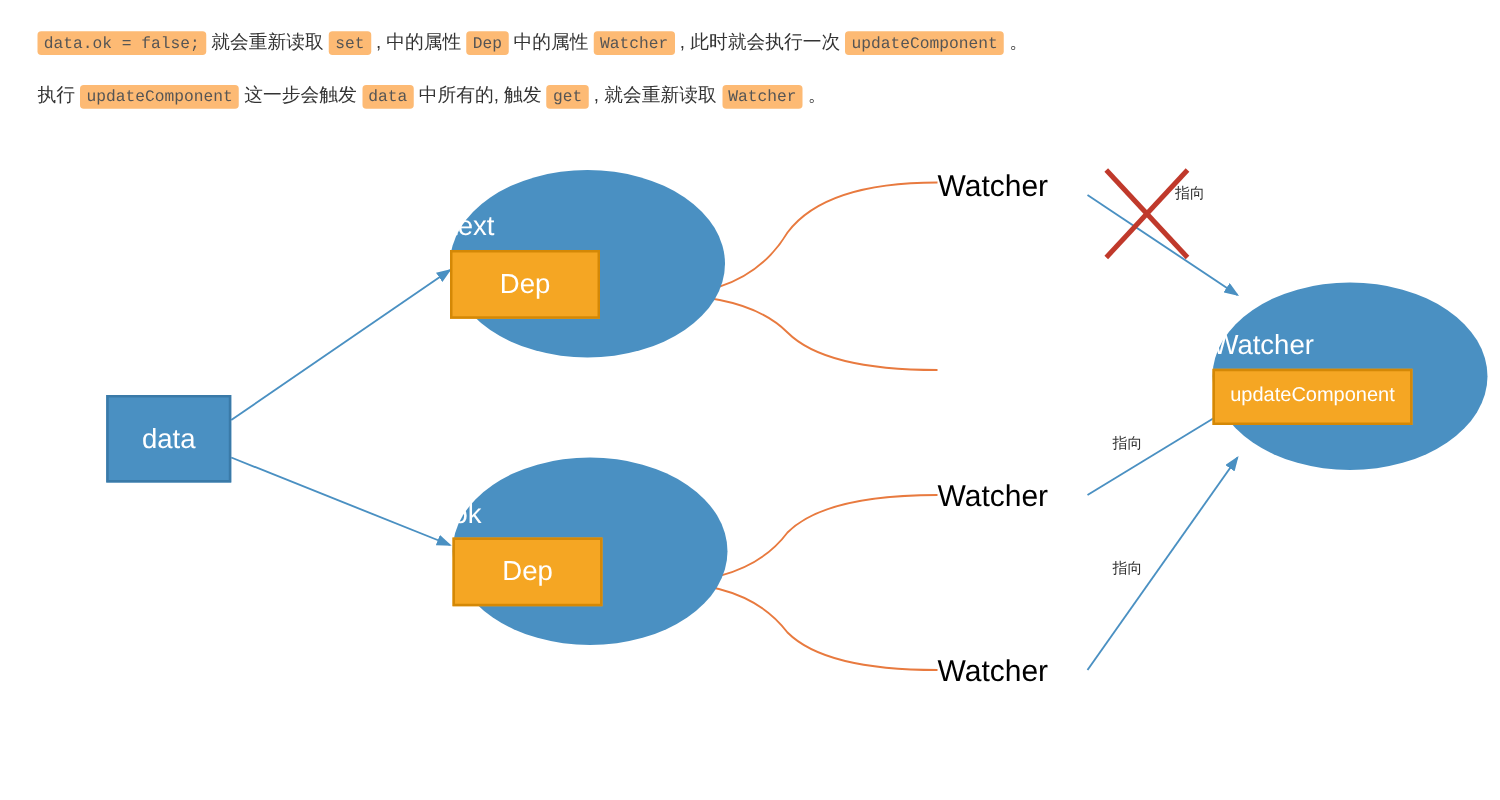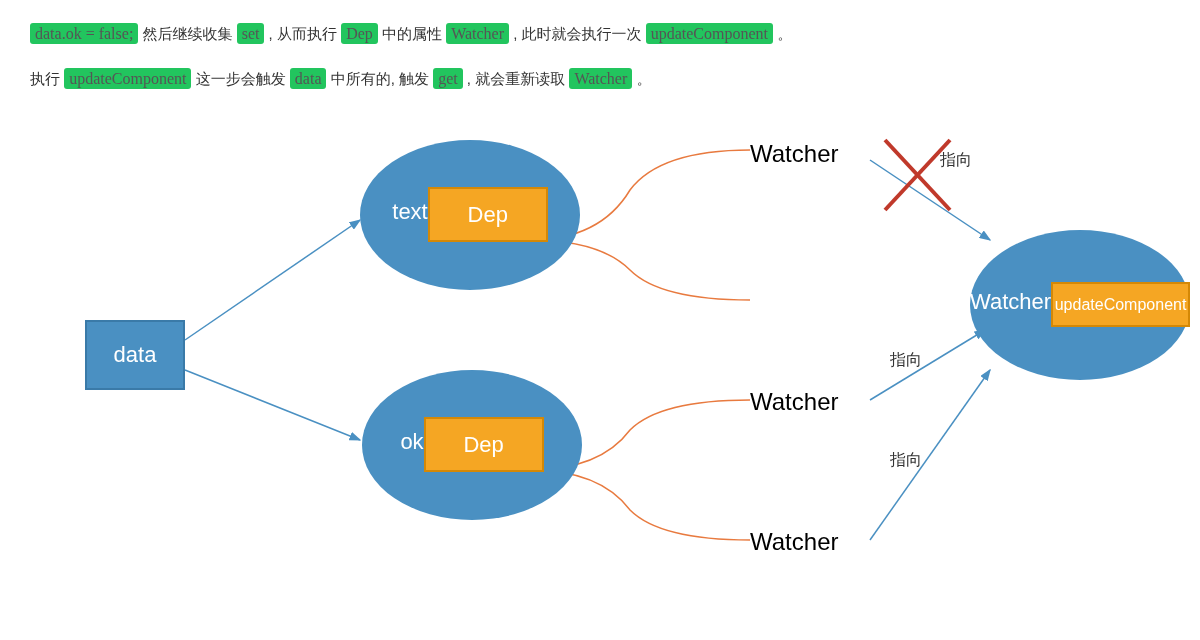--- a/index.html
+++ b/index.html
@@ -11,25 +11,25 @@
       height: 640px;
       position: relative;
     }
     .text-para {
       font-size: 15px;
       line-height: 1.8;
       color: #333;
       margin-bottom: 16px;
     }
     .code-inline {
-      background: #22c55e;
+      background: #fdba74;
       padding: 2px 5px;
       border-radius: 3px;
-      font-family: Liberation Serif, serif;
-      font-size: 16px;
+      font-family: Liberation Mono, monospace;
+      font-size: 13px;
       color: #555;
     }
     .diagram {
       position: relative;
       width: 100%;
       height: 500px;
       margin-top: 10px;
     }
     .data-box {
       position: absolute;
@@ -43,22 +43,21 @@
       align-items: center;
       justify-content: center;
       color: #fff;
       font-size: 22px;
     }
     .ellipse {
       position: absolute;
       border-radius: 50%;
       background: #4a90c2;
       display: flex;
-      flex-direction: row;
-      align-items: center;
+      flex-direction: column;
       justify-content: center;
       color: #fff;
     }
     .ellipse-text {
       left: 330px;
       top: 30px;
       width: 220px;
       height: 150px;
     }
     .ellipse-ok {
@@ -99,37 +98,37 @@
       color: #fff;
       font-size: 16px;
     }
     .watcher-label {
       position: absolute;
       font-size: 24px;
       color: #000;
     }
     .label-zh {
       position: absolute;
-      font-size: 16px;
+      font-size: 12px;
       color: #333;
     }
     .svg-overlay {
       position: absolute;
       top: 0;
       left: 0;
       width: 100%;
       height: 100%;
       pointer-events: none;
     }
   </style>
 </head>
 <body>
 
 <p class="text-para">
-  <span class="code-inline">data.ok = false;</span><span> 然后继续收集 </span><span class="code-inline">set</span><span> , 从而执行 </span><span class="code-inline">Dep</span><span> 中的属性 </span><span class="code-inline">Watcher</span><span> , 此时就会执行一次 </span><span class="code-inline">updateComponent</span><span> 。</span>
+  <span class="code-inline">data.ok = false;</span><span> 就会重新读取 </span><span class="code-inline">set</span><span> , 中的属性 </span><span class="code-inline">Dep</span><span> 中的属性 </span><span class="code-inline">Watcher</span><span> , 此时就会执行一次 </span><span class="code-inline">updateComponent</span><span> 。</span>
 </p>
 
 <p class="text-para">
   <span>执行 </span><span class="code-inline">updateComponent</span><span> 这一步会触发 </span><span class="code-inline">data</span><span> 中所有的, 触发 </span><span class="code-inline">get</span><span> , 就会重新读取 </span><span class="code-inline">Watcher</span><span> 。</span>
 </p>
 
 <div class="diagram">
 
   <svg class="svg-overlay" viewBox="0 0 1140 500">
     <defs>

